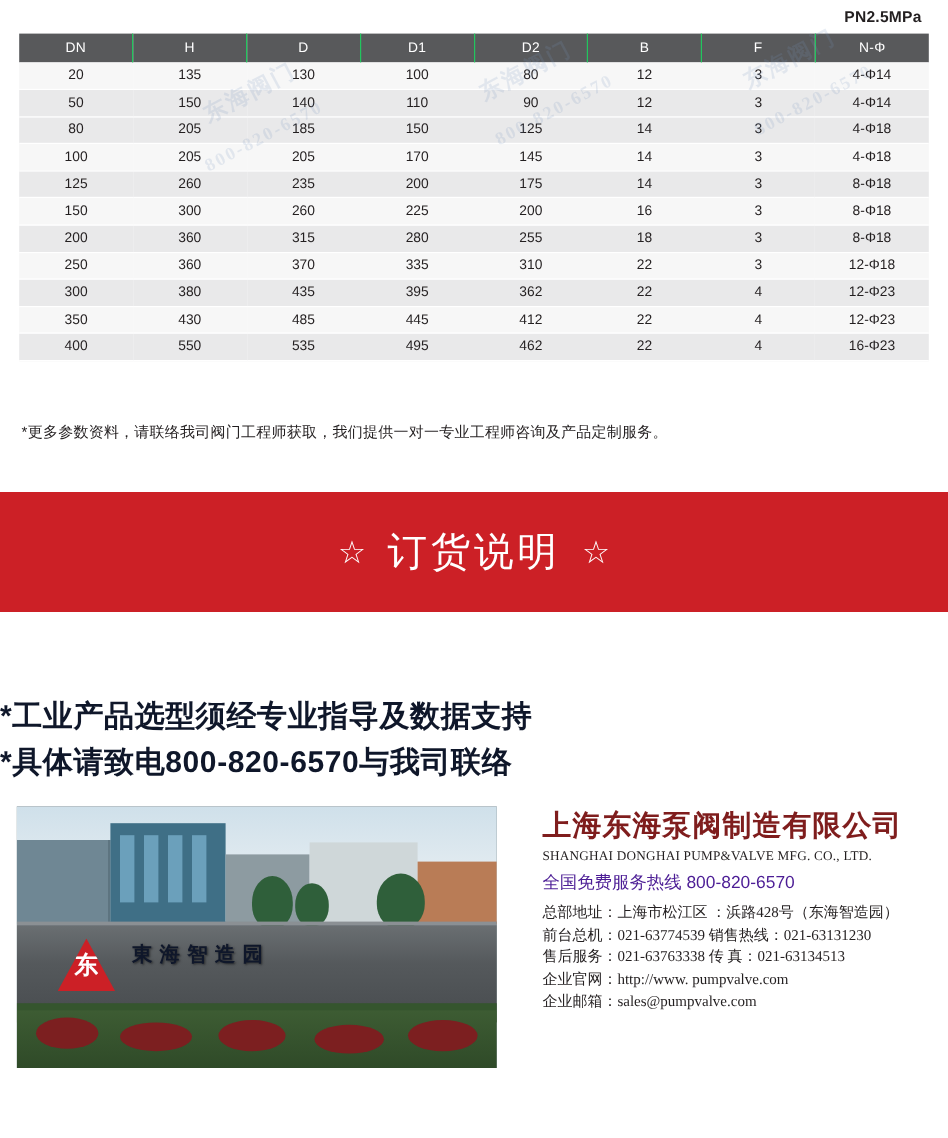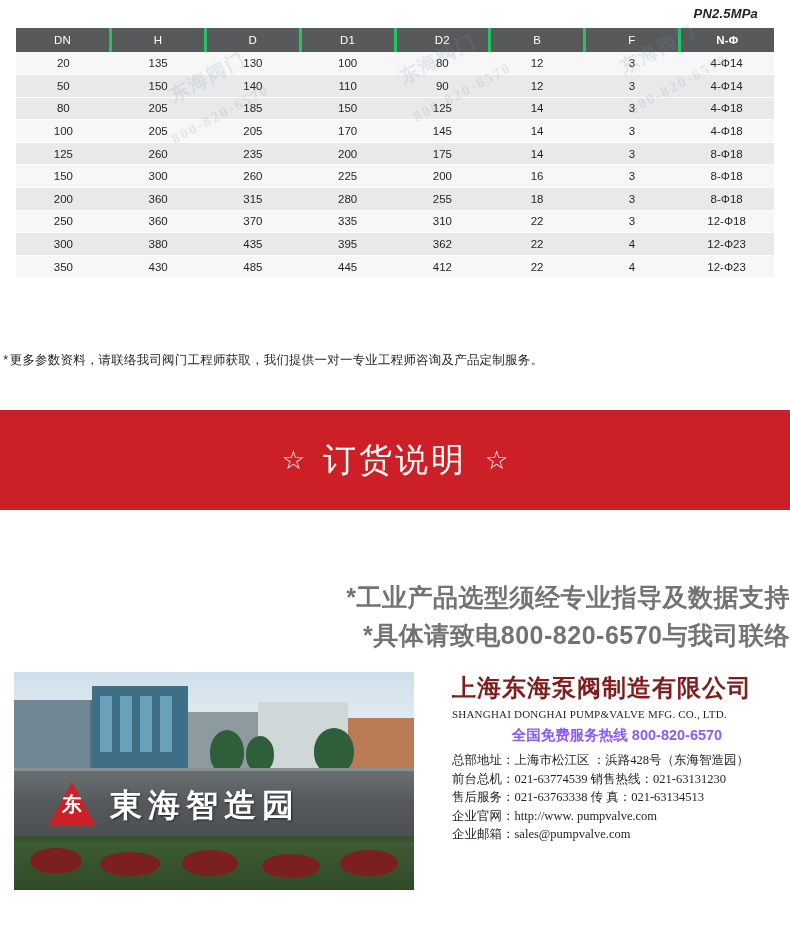--- a/index.html
+++ b/index.html
@@ -13,26 +13,25 @@
     font-family: "Liberation Sans", sans-serif;
     color: #231f20;
     position: relative;
     overflow: hidden;
   }
 
   
   .pressure-label {
     position: absolute;
     top: 6px;
-    right: 32px;
+    right: 22px;
     font-size: 13px;
     font-weight: bold;
     color: #231f20;
     letter-spacing: 0.2px;
-    font-style: italic;
   }
 
   
   .table-wrap {
     position: absolute;
     top: 28px;
     left: 16px;
     width: 758px;
   }
   table.spec {
@@ -40,24 +39,24 @@
     width: 100%;
     table-layout: fixed;
   }
   table.spec th {
     background: #58595b;
     color: #ffffff;
     font-size: 11.5px;
     font-weight: normal;
     height: 24px;
     text-align: center;
-    border-right: 3px solid #22c55e;
+    border-right: 1px solid #22c55e;
     letter-spacing: 0.3px;
   }
-  table.spec th:last-child { border-right: none; font-weight: bold; }
+  table.spec th:last-child { border-right: none; }
   table.spec td {
     font-size: 11.5px;
     text-align: center;
     height: 22.6px;
     color: #231f20;
     border-bottom: 1px solid #ffffff;
   }
   table.spec tr.odd td { background: #e9e9ea; }
   table.spec tr.even td { background: #f7f7f7; }
 
@@ -76,24 +75,24 @@
   .wm2 { top: 78px; left: 150px; font-size: 15px; }
   .wm3 { top: 18px; left: 380px; font-size: 19px; }
   .wm4 { top: 56px; left: 392px; font-size: 15px; }
   .wm5 { top: 8px; left: 600px; font-size: 19px; }
   .wm6 { top: 48px; left: 608px; font-size: 15px; }
 
   
   .note {
     position: absolute;
     top: 352px;
-    left: 2px;
+    left: 18px;
     font-size: 12.5px;
     color: #231f20;
-    font-family: Liberation Mono, monospace;
+    font-family: Liberation Sans, sans-serif;
     letter-spacing: 0.2px;
     text-align: center;
   }
 
   
   .banner {
     position: absolute;
     top: 410px;
     left: 0;
     width: 790px;
@@ -119,22 +118,22 @@
     font-size: 26px;
     line-height: 1;
   }
 
   
   .headlines {
     position: absolute;
     top: 578px;
     left: 0;
     width: 790px;
-    text-align: right;
-    color: #737373;
+    text-align: left;
+    color: #0f172a;
     font-weight: bold;
   }
   .headline {
     font-size: 25px;
     letter-spacing: 0.5px;
     line-height: 38px;
     font-family: "Liberation Sans", sans-serif;
   }
 
   
@@ -178,21 +177,21 @@
     position:absolute; width:34px; height:44px; border-radius:50% 50% 45% 45%;
     background:#2f5f3a;
   }
   .ph-wall {
     position:absolute; left:0; top:96px; width:400px; height:74px;
     background: linear-gradient(#6a6f72 0%, #55595c 45%, #4a4e51 100%);
     border-top:3px solid #8b9094;
   }
   .ph-wall-text {
     position:absolute; left:96px; top:112px;
-    color:#ffffff; font-size:32px; font-weight:bold;
+    color:#0f172a; font-size:17px; font-weight:bold;
     font-family:"Liberation Serif", serif; letter-spacing:6px;
     text-shadow: 1px 1px 2px rgba(0,0,0,0.55);
   }
   .ph-logo {
     position:absolute; left:34px; top:110px; width:48px; height:44px;
     background:#cc2026; display:flex; align-items:center; justify-content:center;
     color:#fff; font-size:20px; font-weight:bold; font-family:"Liberation Serif", serif;
     clip-path: polygon(50% 0%, 100% 100%, 0% 100%);
   }
   .ph-ground {
@@ -228,25 +227,24 @@
     font-family: "Liberation Serif", serif;
     font-size: 11px;
     letter-spacing: 0.2px;
     color: #231f20;
     margin-bottom: 6px;
     white-space: nowrap;
   }
   .co-hotline {
     font-family: "Liberation Sans", sans-serif;
     font-size: 14.5px;
-    font-weight: bold;
-    color: #8b5cf6;
+    font-weight: normal;
+    color: #4c1d95;
     margin-bottom: 6px;
     white-space: nowrap;
-    text-align: center;
   }
   .co-line {
     font-family: "Liberation Serif", serif;
     font-size: 12.5px;
     line-height: 18.5px;
     color: #231f20;
     white-space: nowrap;
   }
 </style>
 </head>
@@ -361,20 +359,30 @@
         </tr>
         <tr class="even">
           <td>350</td>
           <td>430</td>
           <td>485</td>
           <td>445</td>
           <td>412</td>
           <td>22</td>
           <td>4</td>
           <td>12-Φ23</td>
+        </tr>
+        <tr class="odd">
+          <td>400</td>
+          <td>550</td>
+          <td>535</td>
+          <td>495</td>
+          <td>462</td>
+          <td>22</td>
+          <td>4</td>
+          <td>16-Φ23</td>
         </tr>
       </tbody>
   </table>
   <div class="watermark wm1">东海阀门</div>
   <div class="watermark wm2">800-820-6570</div>
   <div class="watermark wm3">东海阀门</div>
   <div class="watermark wm4">800-820-6570</div>
   <div class="watermark wm5">东海阀门</div>
   <div class="watermark wm6">800-820-6570</div>
 </div>

